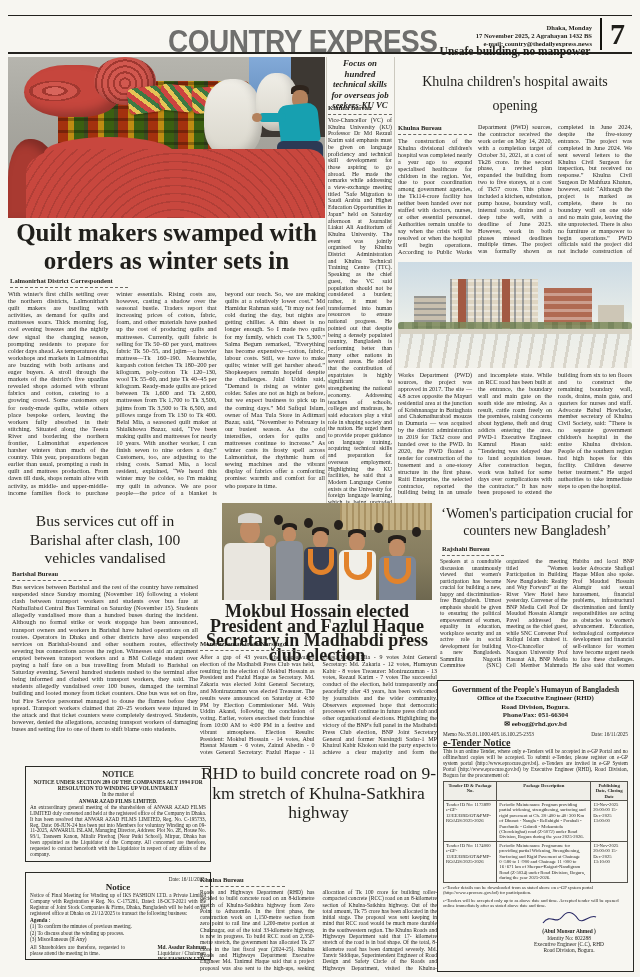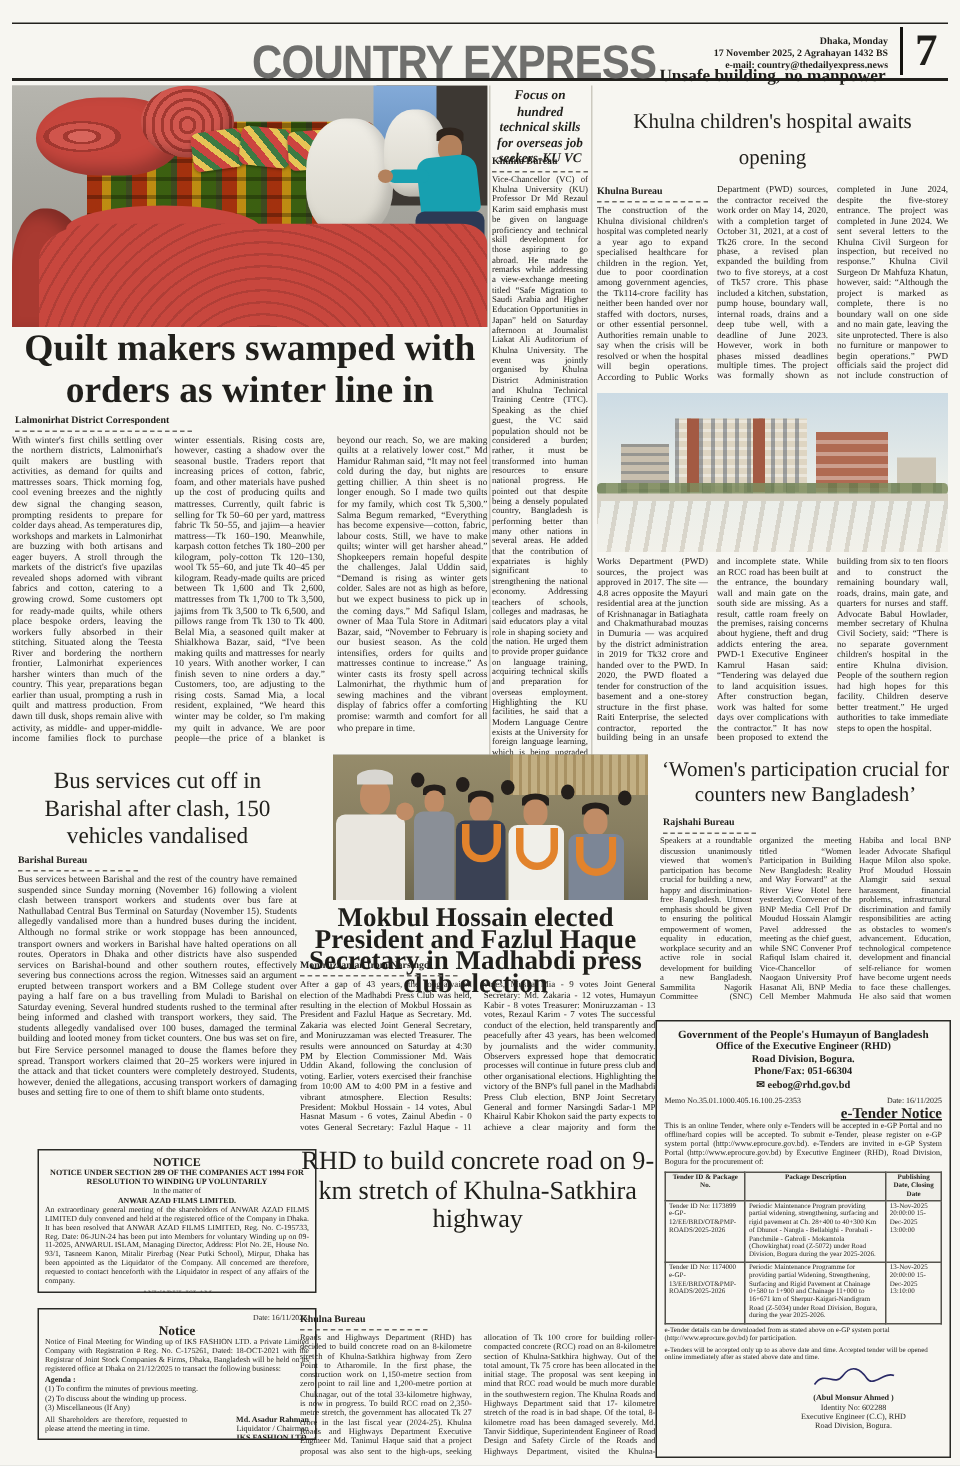--- a/index.html
+++ b/index.html
@@ -108,21 +108,21 @@
   .n-center { text-align:center; font-size:5.2px; line-height:6.2px; }
   .n-body { font-size:5.2px; line-height:5.9px; text-align:justify; margin-top:1px; }
   .n-sig { text-align:center; font-size:5.4px; line-height:6.2px; margin-top:2px; }
   .n-agenda { font-size:5.3px; line-height:6.6px; }
 
   
   .tnd { font-size:5.4px; line-height:6.2px; }
   .tnd-gov { text-align:center; font-weight:bold; font-size:7.4px; line-height:9px; }
   .tnd-line { text-align:center; font-size:6.9px; line-height:8.6px; font-weight:bold; }
   .tnd-memo { display:flex; justify-content:space-between; font-size:5.3px; margin-top:3px; }
-  .tnd-title { text-align:right; font-weight:bold; font-size:10px; text-decoration:underline; margin:2px 0; }
+  .tnd-title { text-align:left; font-weight:bold; font-size:10px; text-decoration:underline; margin:2px 0; }
   .tnd-intro { font-size:5.3px; line-height:6px; text-align:justify; }
   .tnd-table { width:100%; border-collapse:collapse; margin-top:3px; font-size:4.7px; line-height:5.4px; }
   .tnd-table th, .tnd-table td { border:1px solid #55534d; padding:1px 2px; vertical-align:top; text-align:left; }
   .tnd-table th { text-align:center; font-weight:bold; background:#efeee8; }
   .tnd-note { font-size:4.7px; line-height:5.5px; margin-top:2px; }
   .tnd-sig { width:118px; margin-left:auto; text-align:center; font-size:5.4px; line-height:6.4px; margin-top:2px; }
 </style>
 </head>
 <body>
 
@@ -158,21 +158,21 @@
       <div class="qp-hair"></div>
       <div class="qp-face"></div>
       <div class="qp-torso"></div>
       <div class="qp-arm"></div>
       <div class="qp-hand"></div>
       <div class="qp-legs"></div>
       <div class="qp-leftpile"></div>
       <div class="qp-quilt-bump"></div>
       <div class="qp-quilt"></div>
     </div>
-    <h1 class="abs headline" style="left:8px;top:219px;width:317px;font-size:25px;line-height:28px">Quilt makers swamped with orders as winter line in</h1>
+    <h1 class="abs headline" style="left:8px;top:219px;width:317px;font-size:25px;line-height:28px">Quilt makers swamped with orders as winter sets in</h1>
     <div class="abs byline" style="left:10px;top:277px;width:118px">Lalmonirhat District Correspondent</div>
     <div class="abs bodytxt cols-3" style="left:8px;top:290px;width:317px;height:216px">With winter's first chills settling over the northern districts, Lalmonirhat's quilt makers are bustling with activities, as demand for quilts and mattresses soars. Thick morning fog, cool evening breezes and the nightly dew signal the changing season, prompting residents to prepare for colder days ahead. As temperatures dip, workshops and markets in Lalmonirhat are buzzing with both artisans and eager buyers. A stroll through the markets of the district's five upazilas revealed shops adorned with vibrant fabrics and cotton, catering to a growing crowd. Some customers opt for ready-made quilts, while others place bespoke orders, leaving the workers fully absorbed in their stitching. Situated along the Teesta River and bordering the northern frontier, Lalmonirhat experiences harsher winters than much of the country. This year, preparations began earlier than usual, prompting a rush in quilt and mattress production. From dawn till dusk, shops remain alive with activity, as middle- and upper-middle-income families flock to purchase winter essentials. Rising costs are, however, casting a shadow over the seasonal bustle. Traders report that increasing prices of cotton, fabric, foam, and other materials have pushed up the cost of producing quilts and mattresses. Currently, quilt fabric is selling for Tk 50–60 per yard, mattress fabric Tk 50–55, and jajim—a heavier mattress—Tk 160–190. Meanwhile, karpash cotton fetches Tk 180–200 per kilogram, poly-cotton Tk 120–130, wool Tk 55–60, and jute Tk 40–45 per kilogram. Ready-made quilts are priced between Tk 1,600 and Tk 2,600, mattresses from Tk 1,700 to Tk 3,500, jajims from Tk 3,500 to Tk 6,500, and pillows range from Tk 130 to Tk 400. Belal Mia, a seasoned quilt maker at Shialkhowa Bazar, said, “I've been making quilts and mattresses for nearly 10 years. With another worker, I can finish seven to nine orders a day.” Customers, too, are adjusting to the rising costs. Samad Mia, a local resident, explained, “We heard this winter may be colder, so I'm making my quilt in advance. We are poor people—the price of a blanket is beyond our reach. So, we are making quilts at a relatively lower cost.” Md Hamidur Rahman said, “It may not feel cold during the day, but nights are getting chillier. A thin sheet is no longer enough. So I made two quilts for my family, which cost Tk 5,300.” Salma Begum remarked, “Everything has become expensive—cotton, fabric, labour costs. Still, we have to make quilts; winter will get harsher ahead.” Shopkeepers remain hopeful despite the challenges. Jalal Uddin said, “Demand is rising as winter gets colder. Sales are not as high as before, but we expect business to pick up in the coming days.” Md Safiqul Islam, owner of Maa Tula Store in Aditmari Bazar, said, “November to February is our busiest season. As the cold intensifies, orders for quilts and mattresses continue to increase.” As winter casts its frosty spell across Lalmonirhat, the rhythmic hum of sewing machines and the vibrant display of fabrics offer a comforting promise: warmth and comfort for all who prepare in time.</div>
   </section>
 
   <section>
     <h2 class="abs headline" style="left:328px;top:58px;width:64px;font-size:8.8px;line-height:10.5px;font-style:italic">Focus on hundred technical skills for overseas job seekers-KU VC</h2>
     <div class="abs byline" style="left:328px;top:104px;width:64px">Khulna Bureau</div>
     <div class="abs bodytxt" style="left:328px;top:117px;width:64px;height:389px;font-size:5.9px;line-height:6.7px">Vice-Chancellor (VC) of Khulna University (KU) Professor Dr Md Rezaul Karim said emphasis must be given on language proficiency and technical skill development for those aspiring to go abroad. He made the remarks while addressing a view-exchange meeting titled “Safe Migration to Saudi Arabia and Higher Education Opportunities in Japan” held on Saturday afternoon at Journalist Liakat Ali Auditorium of Khulna University. The event was jointly organised by Khulna District Administration and Khulna Technical Training Centre (TTC). Speaking as the chief guest, the VC said population should not be considered a burden; rather, it must be transformed into human resources to ensure national progress. He pointed out that despite being a densely populated country, Bangladesh is performing better than many other nations in several areas. He added that the contribution of expatriates is highly significant to strengthening the national economy. Addressing teachers of schools, colleges and madrasas, he said educators play a vital role in shaping society and the nation. He urged them to provide proper guidance on language training, acquiring technical skills and preparation for overseas employment. Highlighting the KU facilities, he said that a Modern Language Centre exists at the University for foreign language learning, which is being upgraded into an institute.</div>
   </section>
 
@@ -192,21 +192,21 @@
       <div class="hp-bright"></div>
       <div class="hp-bfar"></div>
       <div class="hp-shrub"></div>
       <div class="hp-wall"></div>
       <div class="hp-ground"></div>
     </div>
     <div class="abs bodytxt cols-3" style="left:398px;top:372px;width:234px;height:134px;font-size:6.1px;line-height:6.9px;column-gap:6px">Works Department (PWD) sources, the project was approved in 2017. The site — 4.8 acres opposite the Mayuri residential area at the junction of Krishnanagar in Batiaghata and Chakmathurabad mouzas in Dumuria — was acquired by the district administration in 2019 for Tk32 crore and handed over to the PWD. In 2020, the PWD floated a tender for construction of the basement and a one-storey structure in the first phase. Raiti Enterprise, the selected contractor, reported the building being in an unsafe and incomplete state. While an RCC road has been built at the entrance, the boundary wall and main gate on the south side are missing. As a result, cattle roam freely on the premises, raising concerns about hygiene, theft and drug addicts entering the area. PWD-1 Executive Engineer Kamrul Hasan said: “Tendering was delayed due to land acquisition issues. After construction began, work was halted for some days over complications with the contractor.” It has now been proposed to extend the building from six to ten floors and to construct the remaining boundary wall, roads, drains, main gate, and quarters for nurses and staff. Advocate Babul Howlader, member secretary of Khulna Civil Society, said: “There is no separate government children's hospital in the entire Khulna division. People of the southern region had high hopes for this facility. Children deserve better treatment.” He urged authorities to take immediate steps to open the hospital.</div>
   </section>
 
   <section>
-    <h2 class="abs headline light" style="left:12px;top:512px;width:186px;font-size:15.5px;line-height:18.5px">Bus services cut off in Barishal after clash, 150 vehicles vandalised</h2>
+    <h2 class="abs headline light" style="left:12px;top:512px;width:186px;font-size:15.5px;line-height:18.5px">Bus services cut off in Barishal after clash, 100 vehicles vandalised</h2>
     <div class="abs byline" style="left:12px;top:570px;width:80px">Barishal Bureau</div>
     <div class="abs bodytxt" style="left:12px;top:583px;width:186px;height:177px">Bus services between Barishal and the rest of the country have remained suspended since Sunday morning (November 16) following a violent clash between transport workers and students over bus fare at Nathullabad Central Bus Terminal on Saturday (November 15). Students allegedly vandalised more than a hundred buses during the incident. Although no formal strike or work stoppage has been announced, transport owners and workers in Barishal have halted operations on all routes. Operators in Dhaka and other districts have also suspended services on Barishal-bound and other southern routes, effectively severing bus connections across the region. Witnesses said an argument erupted between transport workers and a BM College student over paying a half fare on a bus travelling from Muladi to Barishal on Saturday evening. Several hundred students rushed to the terminal after being informed and clashed with transport workers, they said. The students allegedly vandalised over 100 buses, damaged the terminal building and looted money from ticket counters. One bus was set on fire, but Fire Service personnel managed to douse the flames before they spread. Transport workers claimed that 20–25 workers were injured in the attack and that ticket counters were completely destroyed. Students, however, denied the allegations, accusing transport workers of damaging buses and setting fire to one of them to shift blame onto students.</div>
   </section>
 
   <div class="noticebox" style="left:25px;top:766px;width:186px;height:96px">
     <div class="n-title" style="font-size:8px">NOTICE</div>
     <div class="n-sub">NOTICE UNDER SECTION 289 OF THE COMPANIES ACT 1994 FOR RESOLUTION TO WINDING UP VOLUNTARILY</div>
     <div class="n-center">In the matter of</div>
     <div class="n-center" style="font-weight:bold">ANWAR AZAD FILMS LIMITED.</div>
     <div class="n-body">An extraordinary general meeting of the shareholders of ANWAR AZAD FILMS LIMITED duly convened and held at the registered office of the Company in Dhaka. It has been resolved that ANWAR AZAD FILMS LIMITED, Reg. No. C-195733, Reg. Date: 06-JUN-24 has been put into Members for voluntary Winding up on 09-11-2025, ANWARUL ISLAM, Managing Director, Address: Plot No. 2E, House No. 93/1, Tasneem Kanon, Mitalir Pirerbag (Near Putki School), Mirpur, Dhaka has been appointed as the Liquidator of the Company. All concerned are therefore, requested to contact henceforth with the Liquidator in respect of any affairs of the company.</div>

